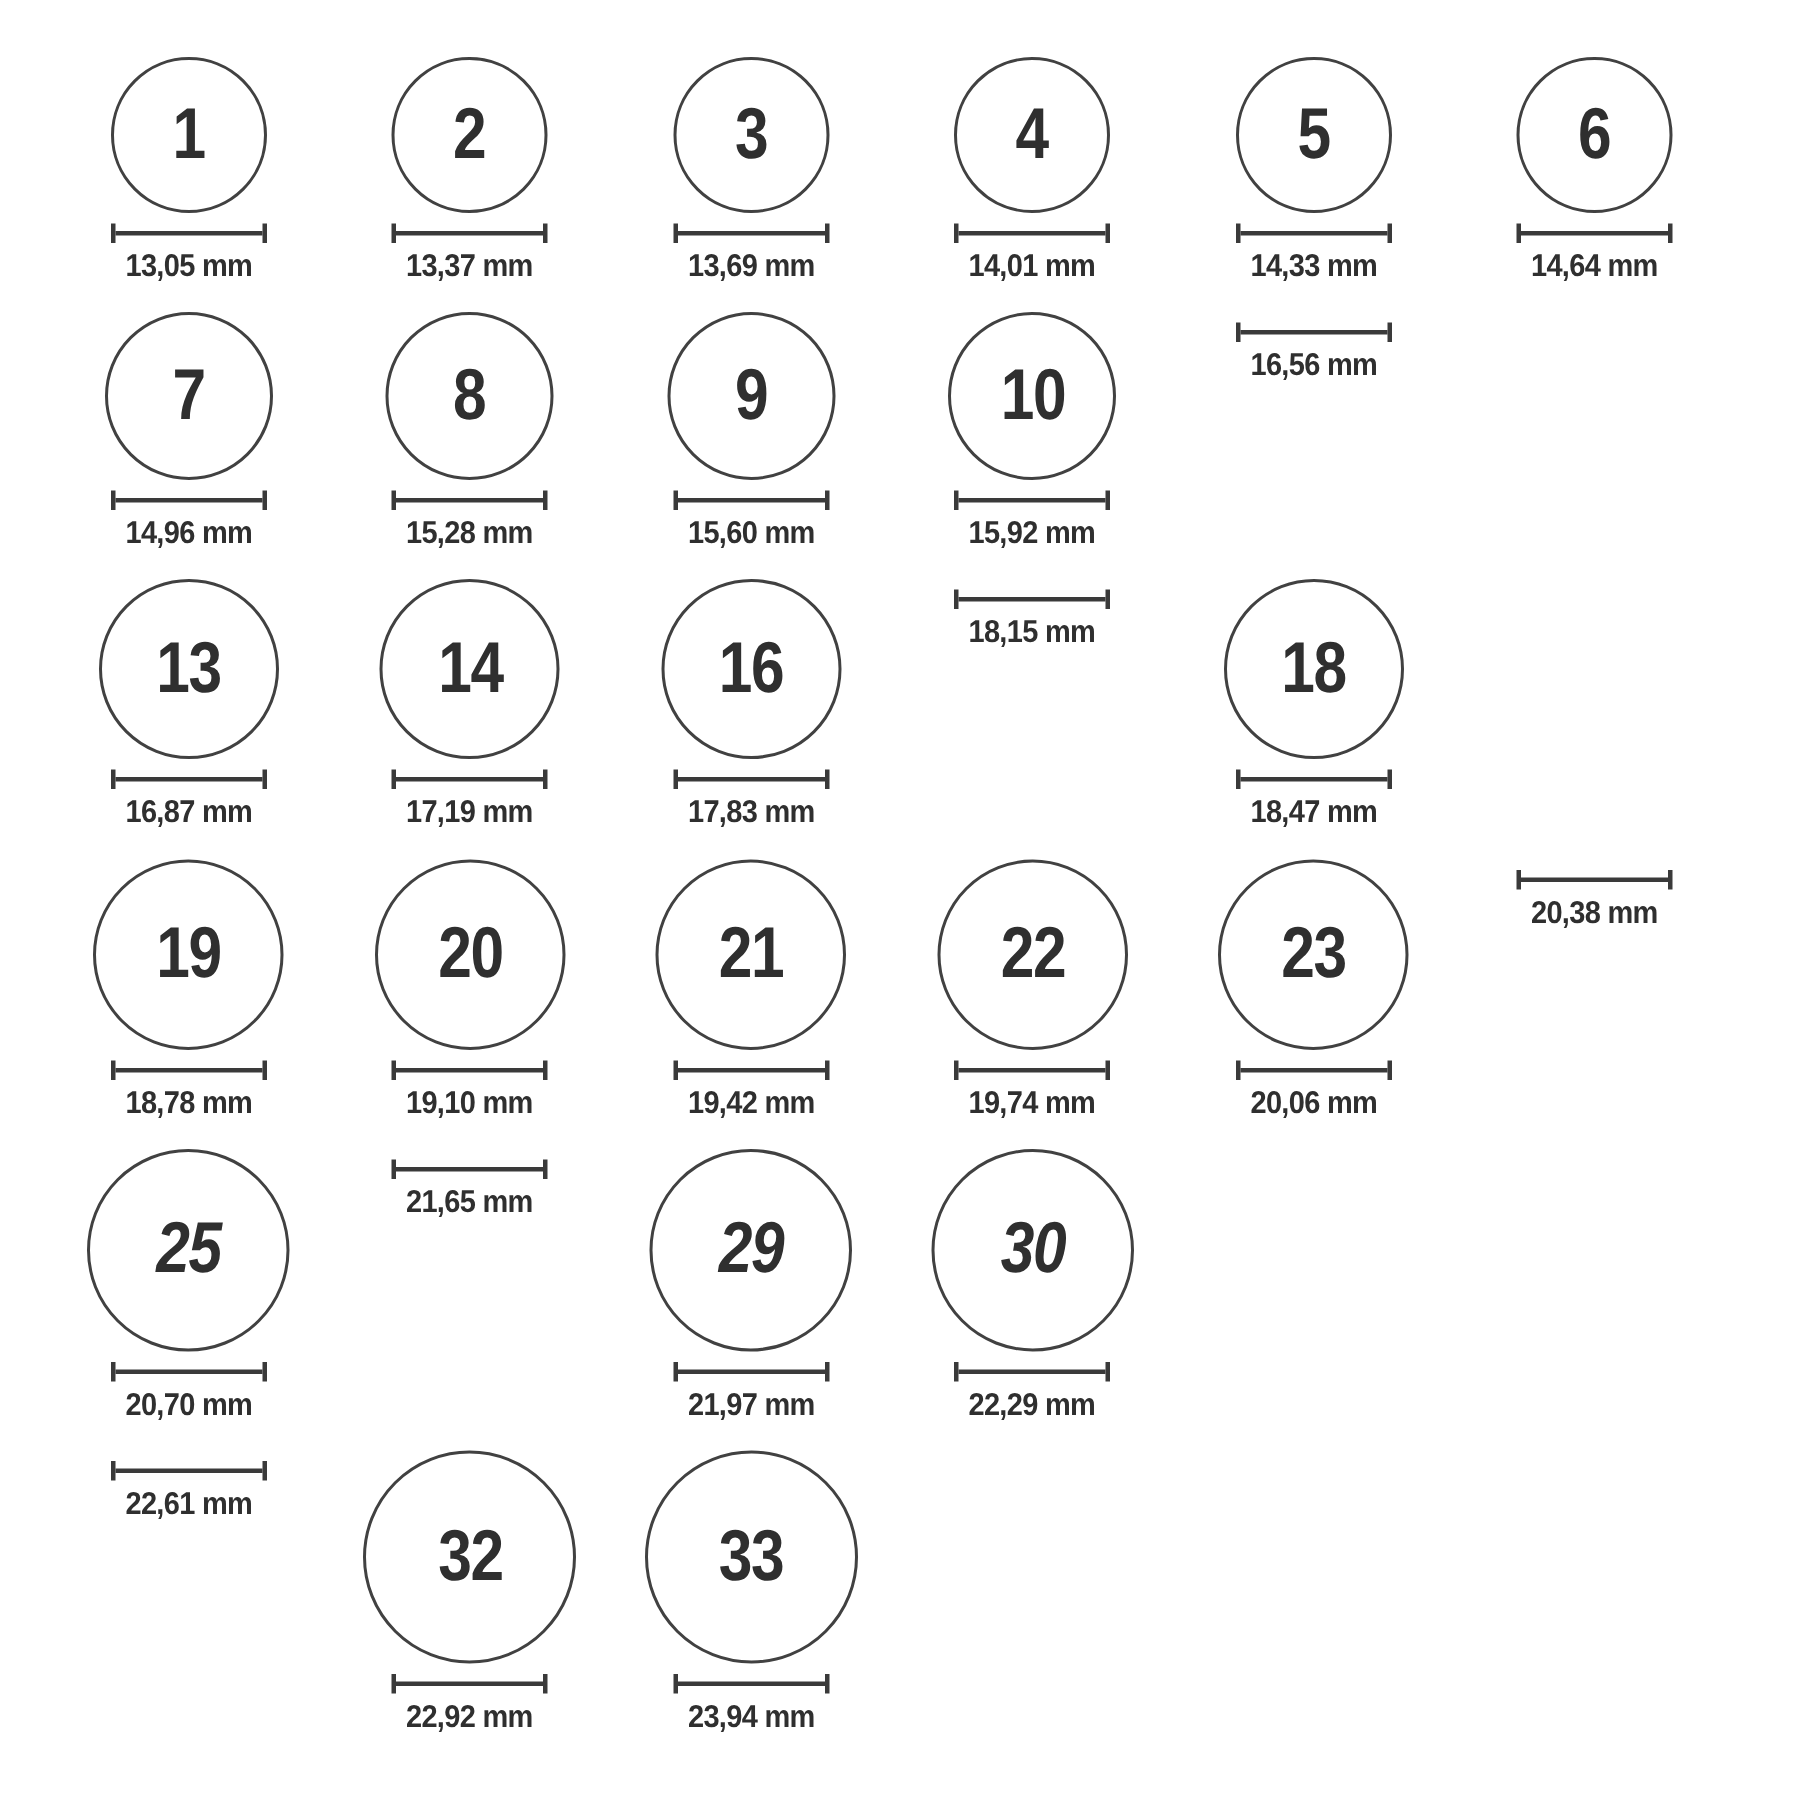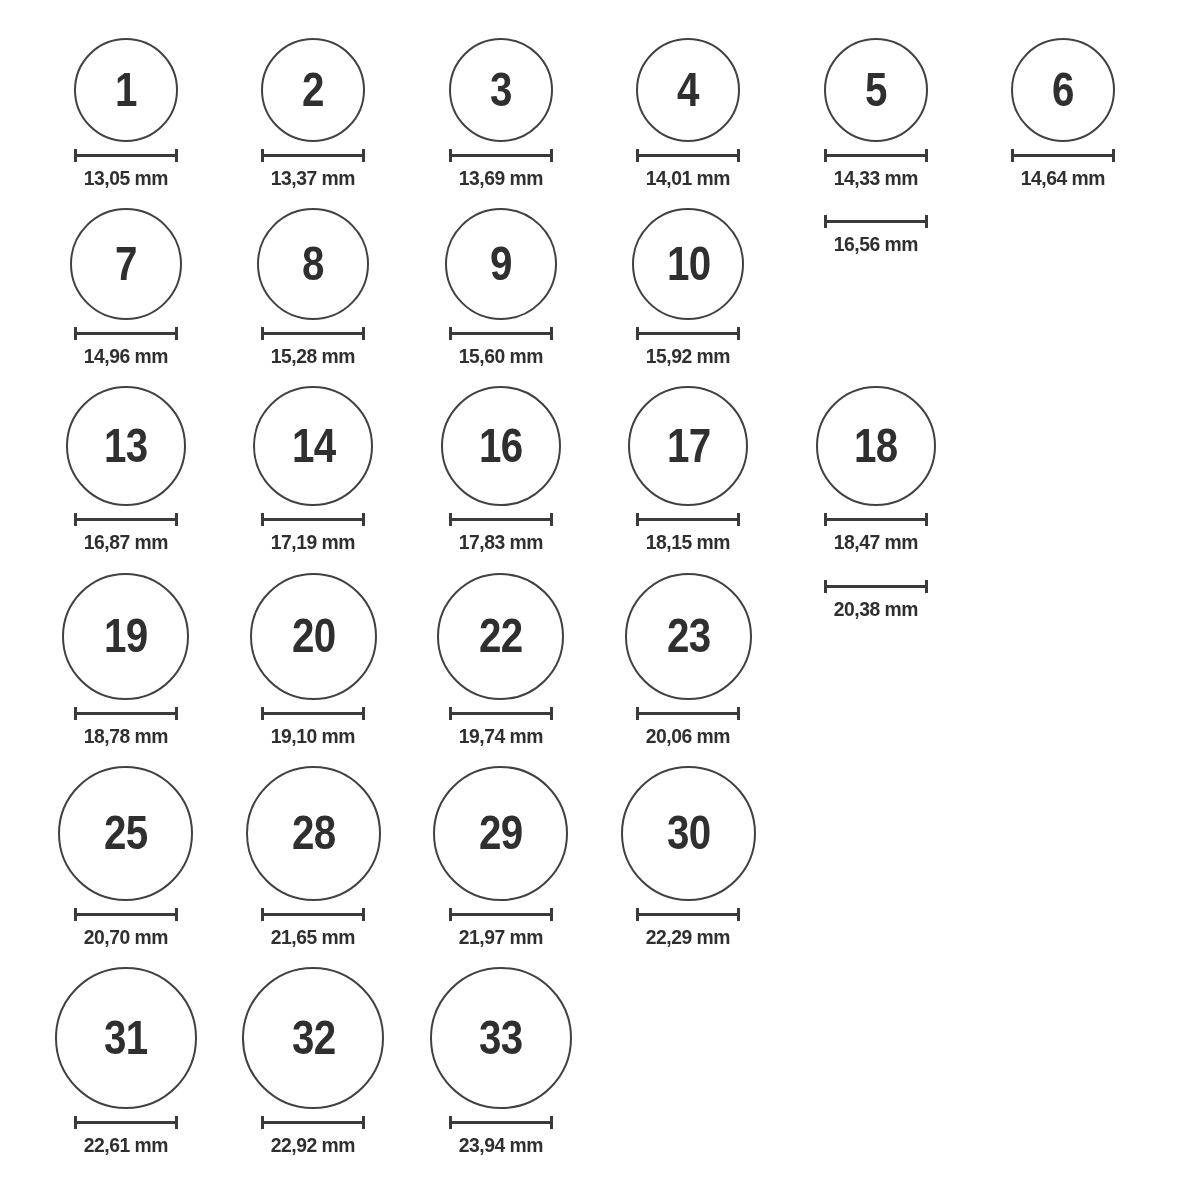--- a/index.html
+++ b/index.html
@@ -34,21 +34,21 @@
     border-radius:50%;
     display:flex;
     align-items:center;
     justify-content:center;
     background:var(--bg);
   }
   .row-0 .circle{width:104px;height:104px;}
   .row-1 .circle{width:112px;height:112px;}
   .row-2 .circle{width:120px;height:120px;}
   .row-3 .circle{width:127px;height:127px;}
-  .row-4 .circle{width:135px;height:135px;}
+  .row-4 .circle{width:135px;height:135px;font-style:italic;}
   .row-5 .circle{width:142px;height:142px;}
   .num{
     font-size:48px;
     font-weight:bold;
     color:var(--text);
     letter-spacing:-1px;
     transform:scaleX(0.84);
     transform-origin:center;
     line-height:1;
     display:block;
@@ -182,23 +182,20 @@
       <div class="label">17,19 mm</div>
     </div>
     <div class="cell">
       <div class="circle">
           <span class="num">16</span>
         </div>
       <div class="measure"></div>
       <div class="label">17,83 mm</div>
     </div>
     <div class="cell">
-      <div class="circle">
-          <span class="num">17</span>
-        </div>
       <div class="measure"></div>
       <div class="label">18,15 mm</div>
     </div>
     <div class="cell">
       <div class="circle">
           <span class="num">18</span>
         </div>
       <div class="measure"></div>
       <div class="label">18,47 mm</div>
     </div>
@@ -214,20 +211,27 @@
     </div>
     <div class="cell">
       <div class="circle">
           <span class="num">20</span>
         </div>
       <div class="measure"></div>
       <div class="label">19,10 mm</div>
     </div>
     <div class="cell">
       <div class="circle">
+          <span class="num">21</span>
+        </div>
+      <div class="measure"></div>
+      <div class="label">19,42 mm</div>
+    </div>
+    <div class="cell">
+      <div class="circle">
           <span class="num">22</span>
         </div>
       <div class="measure"></div>
       <div class="label">19,74 mm</div>
     </div>
     <div class="cell">
       <div class="circle">
           <span class="num">23</span>
         </div>
       <div class="measure"></div>
@@ -241,23 +245,20 @@
 
   <div class="row row-4">
     <div class="cell">
       <div class="circle">
           <span class="num">25</span>
         </div>
       <div class="measure"></div>
       <div class="label">20,70 mm</div>
     </div>
     <div class="cell">
-      <div class="circle">
-          <span class="num">28</span>
-        </div>
       <div class="measure"></div>
       <div class="label">21,65 mm</div>
     </div>
     <div class="cell">
       <div class="circle">
           <span class="num">29</span>
         </div>
       <div class="measure"></div>
       <div class="label">21,97 mm</div>
     </div>
@@ -265,23 +266,20 @@
       <div class="circle">
           <span class="num">30</span>
         </div>
       <div class="measure"></div>
       <div class="label">22,29 mm</div>
     </div>
   </div>
 
   <div class="row row-5">
     <div class="cell">
-      <div class="circle">
-          <span class="num">31</span>
-        </div>
       <div class="measure"></div>
       <div class="label">22,61 mm</div>
     </div>
     <div class="cell">
       <div class="circle">
           <span class="num">32</span>
         </div>
       <div class="measure"></div>
       <div class="label">22,92 mm</div>
     </div>

